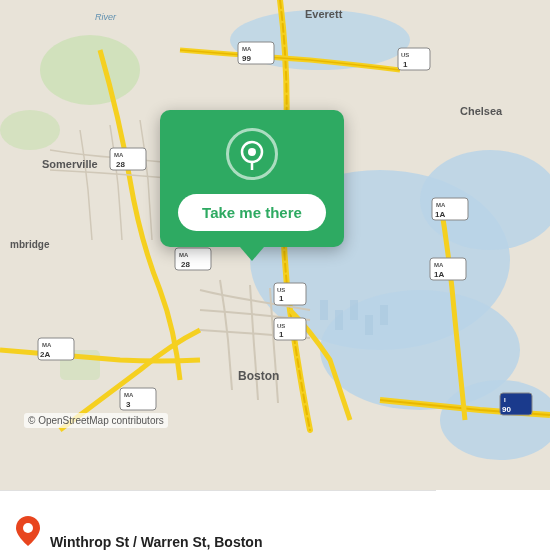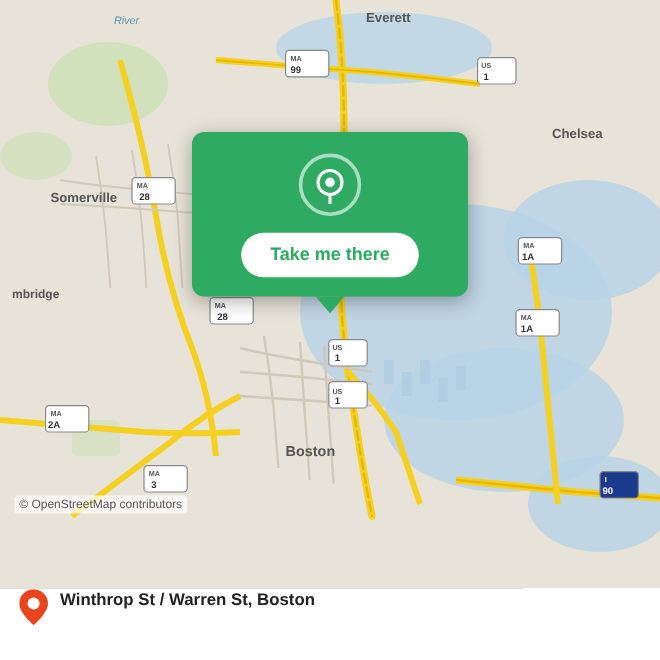--- a/index.html
+++ b/index.html
@@ -23,21 +23,21 @@
     #map-svg {
       width: 100%;
       height: 100%;
     }
 
     
     #popup-card {
       position: absolute;
       top: 110px;
       left: 160px;
-      width: 230px;
+      width: 184px;
       background: #2eaa62;
       border-radius: 10px;
       display: flex;
       flex-direction: column;
       align-items: center;
       padding: 18px 16px 16px;
       box-shadow: 0 4px 16px rgba(0,0,0,0.3);
       z-index: 10;
     }
 
@@ -76,21 +76,21 @@
       cursor: pointer;
       white-space: nowrap;
     }
 
     
     #bottom-bar {
       width: 436px;
       height: 60px;
       background: white;
       display: flex;
-      align-items: flex-start;
+      align-items: flex-end;
       padding: 0 16px;
       border-top: 1px solid #e0e0e0;
     }
 
     #bottom-location-icon {
       margin-right: 10px;
       flex-shrink: 0;
     }
 
     #bottom-text {
@@ -99,21 +99,21 @@
 
     #location-name {
       font-size: 14px;
       font-weight: 600;
       color: #222;
     }
 
     #attribution {
       position: absolute;
       bottom: 62px;
-      left: 12px;
+      left: 24px;
       font-size: 10px;
       color: #555;
       background: rgba(255,255,255,0.7);
       padding: 2px 4px;
       border-radius: 3px;
     }
 
     #moovit-logo {
       display: flex;
       align-items: center;

